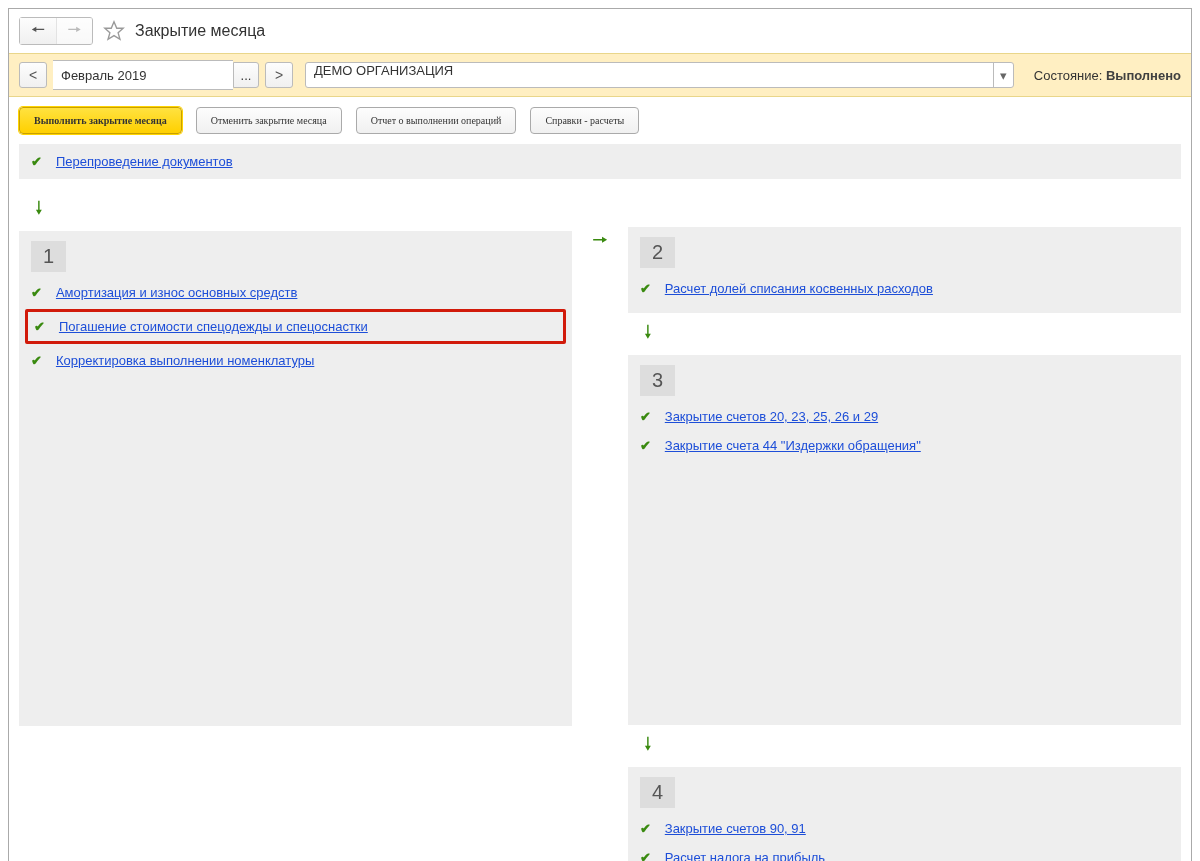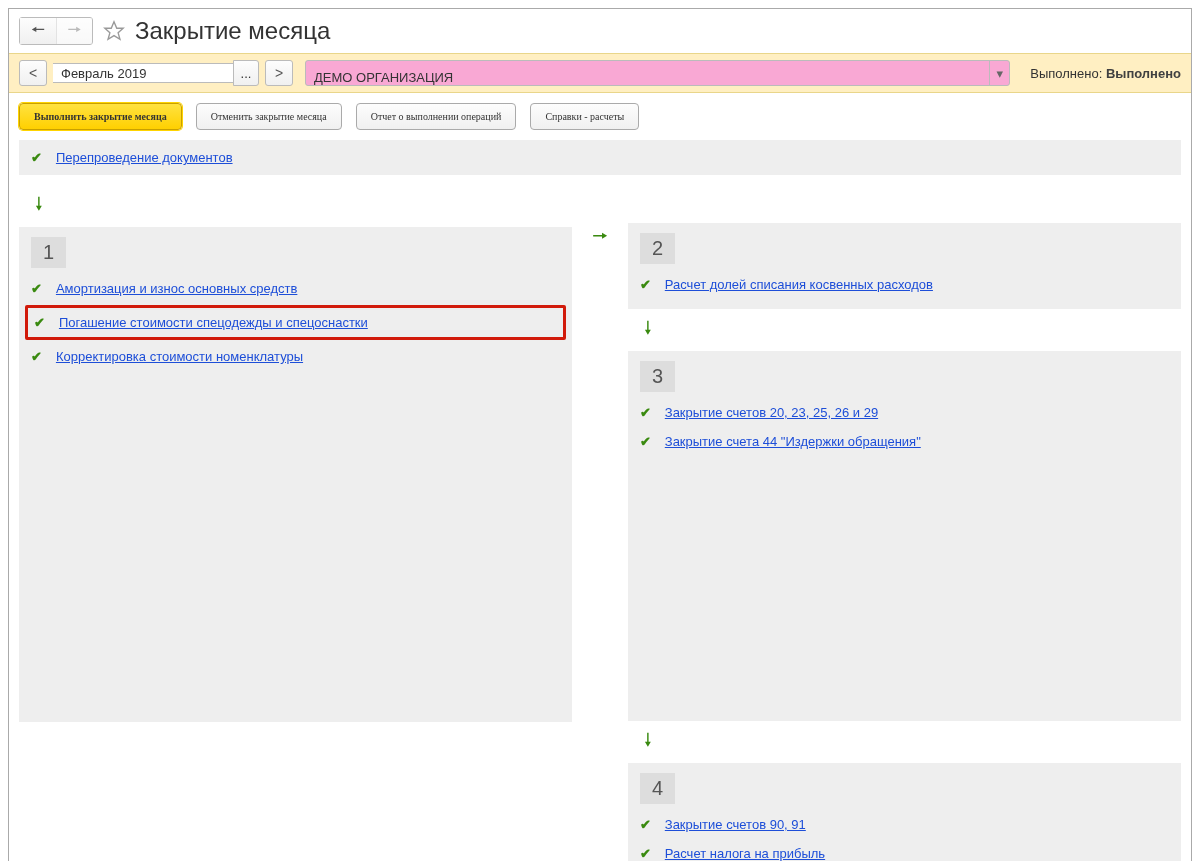--- a/index.html
+++ b/index.html
@@ -40,21 +40,21 @@
   }
   .nav-btn + .nav-btn { border-left: 1px solid #bbb; }
   .star {
     width: 22px;
     height: 22px;
     margin-right: 10px;
     color: #999;
     cursor: pointer;
   }
   .page-title {
-    font-size: 24px;
+    font-size: 16px;
     color: #333;
   }
   .toolbar-row {
     display: flex;
     align-items: center;
     padding: 6px 10px;
     background: #ffefc2;
     border-top: 1px solid #e9d68a;
     border-bottom: 1px solid #e9d68a;
     gap: 6px;
@@ -73,45 +73,45 @@
     font-size: 14px;
   }
   .period-box {
     display: flex;
     align-items: center;
   }
   .period-input {
     border: 1px solid #bbb;
     border-left: none;
     border-right: none;
-    height: 20px;
+    height: 30px;
     padding: 0 8px;
     width: 180px;
     background: #fff;
     display: inline-flex;
     align-items: center;
   }
   .period-dots {
     border: 1px solid #bbb;
     height: 26px;
     width: 26px;
     display: inline-flex;
     align-items: center;
     justify-content: center;
     background: linear-gradient(#fdfdfd,#f0f0f0);
     cursor: pointer;
     border-radius: 0 3px 3px 0;
   }
   .org-input {
     flex: 1;
     display: flex;
-    align-items: flex-end;
+    align-items: flex-start;
     border: 1px solid #bbb;
     height: 26px;
-    background: #f9a8d4;
+    background: #ffffff;
     border-radius: 3px;
     margin-left: 6px;
   }
   .org-text {
     flex: 1;
     padding: 0 8px;
   }
   .org-dd {
     width: 20px;
     border-left: 1px solid #bbb;
@@ -241,21 +241,21 @@
     <div class="period-box">
       <div class="period-input">Февраль 2019</div>
       <div class="period-dots">...</div>
     </div>
     <div class="small-btn">&gt;</div>
     <div class="org-input">
       <div class="org-text">ДЕМО ОРГАНИЗАЦИЯ</div>
       <div class="org-dd">▾</div>
     </div>
     <div class="status">
-      <span>Выполнено:</span>
+      <span>Состояние:</span>
       <span class="status-val">Выполнено</span>
     </div>
   </div>
 
   <div class="buttons-row">
     <div class="btn primary">Выполнить закрытие месяца</div>
     <div class="btn">Отменить закрытие месяца</div>
     <div class="btn">Отчет о выполнении операций</div>
     <div class="btn">Справки - расчеты</div>
   </div>
@@ -276,21 +276,21 @@
           <span class="op-link">Амортизация и износ основных средств</span>
         </div>
         <div class="highlight-wrapper">
           <div class="op-row">
             <span class="check">✔</span>
             <span class="op-link">Погашение стоимости спецодежды и спецоснастки</span>
           </div>
         </div>
         <div class="op-row">
           <span class="check">✔</span>
-          <span class="op-link">Корректировка стоимости номенклатуры</span>
+          <span class="op-link">Корректировка выполнении номенклатуры</span>
         </div>
       </div>
     </div>
 
     <div class="right-arrow-block">
       <div class="arrow-right">🠖</div>
     </div>
 
     <div class="col">
 

